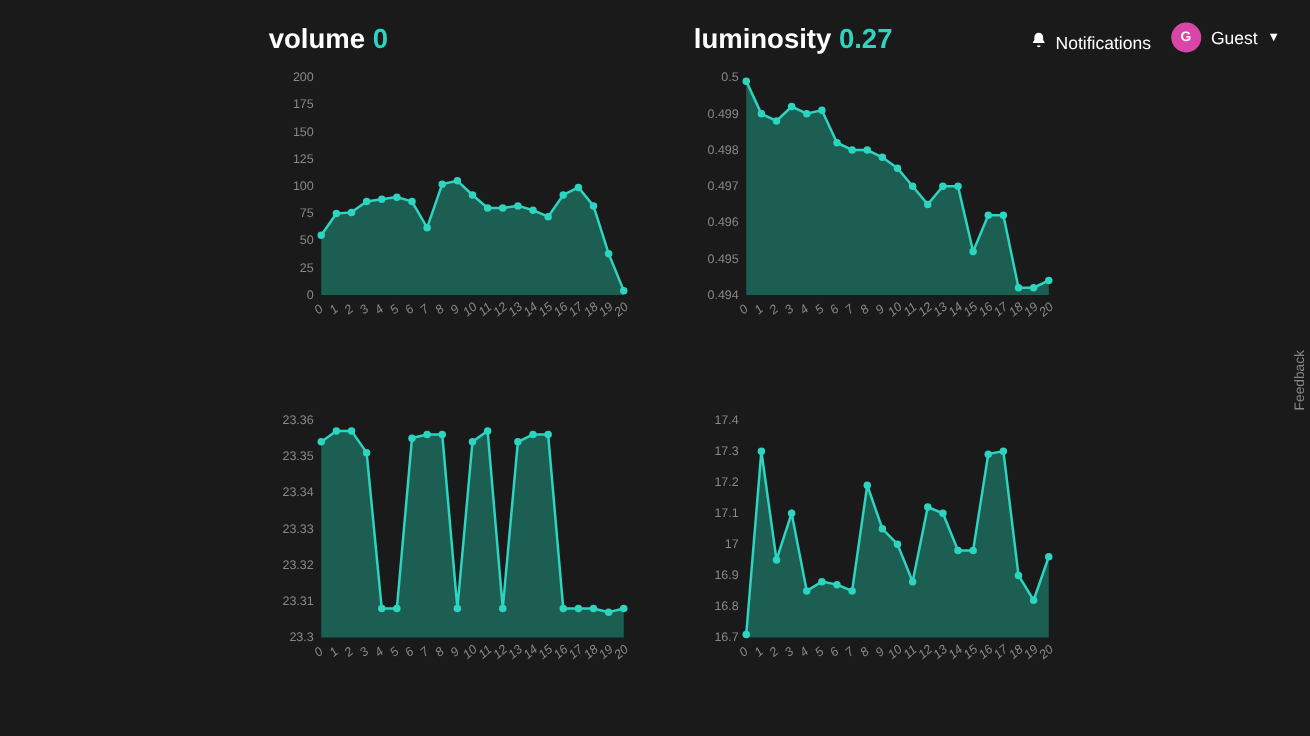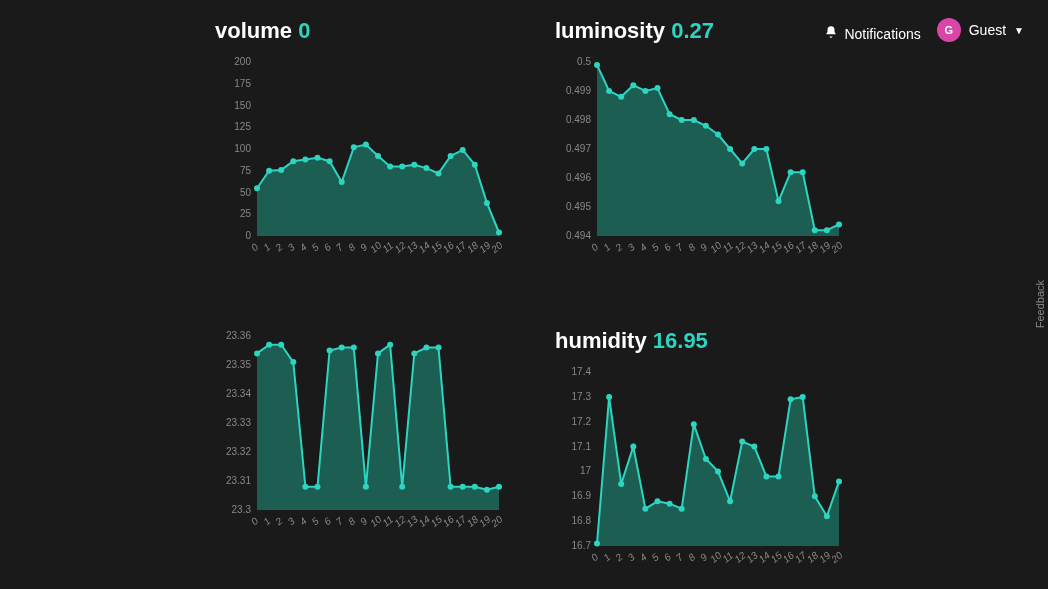--- a/index.html
+++ b/index.html
@@ -308,24 +308,20 @@
           <text class="xtick" x="235.60000000000002" y="196" transform="rotate(-40 235.60000000000002 196)">16</text>
           <text class="xtick" x="247.7" y="196" transform="rotate(-40 247.7 196)">17</text>
           <text class="xtick" x="259.8" y="196" transform="rotate(-40 259.8 196)">18</text>
           <text class="xtick" x="271.9" y="196" transform="rotate(-40 271.9 196)">19</text>
           <text class="xtick" x="284" y="196" transform="rotate(-40 284 196)">20</text>
         </svg>
       </div>
   </div>
 
   <div class="panel">
-    <div class="title">
-      <span>humidity</span>
-      <span class="val">16.95</span>
-    </div>
     <div class="chart-wrap">
         <svg class="chart" width="290" height="210" viewBox="0 0 290 210">
           <text class="ytick" x="36" y="185">16.7</text>
           <text class="ytick" x="36" y="160.14285714285677">16.8</text>
           <text class="ytick" x="36" y="135.28571428571442">16.9</text>
           <text class="ytick" x="36" y="110.42857142857117">17</text>
           <text class="ytick" x="36" y="85.57142857142794">17.1</text>
           <text class="ytick" x="36" y="60.714285714285595">17.2</text>
           <text class="ytick" x="36" y="35.85714285714235">17.3</text>
           <text class="ytick" x="36" y="11">17.4</text>

